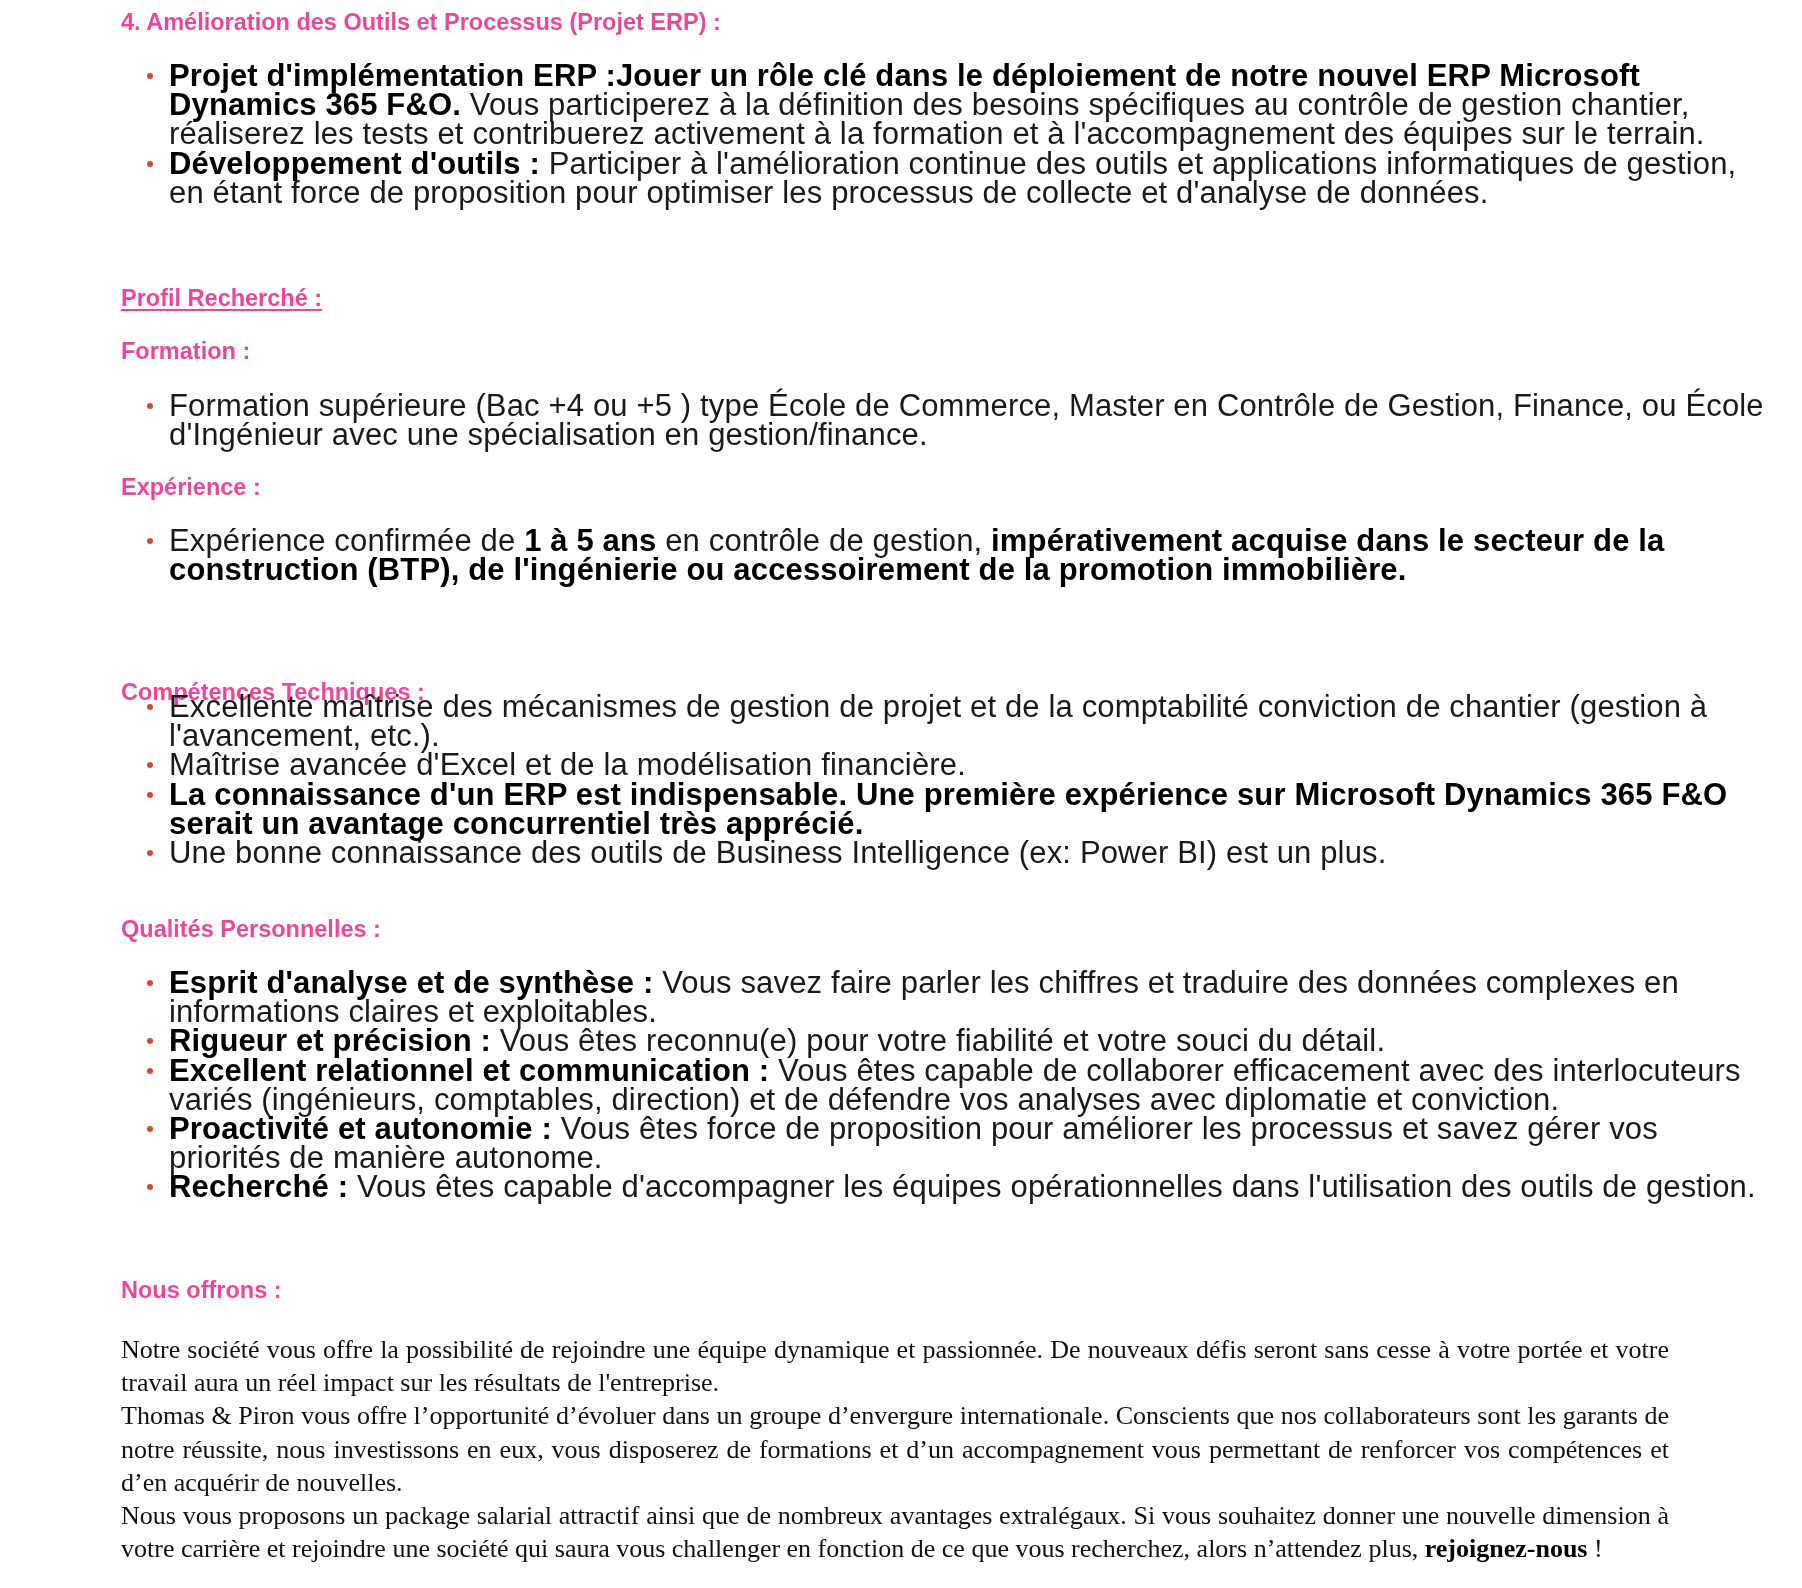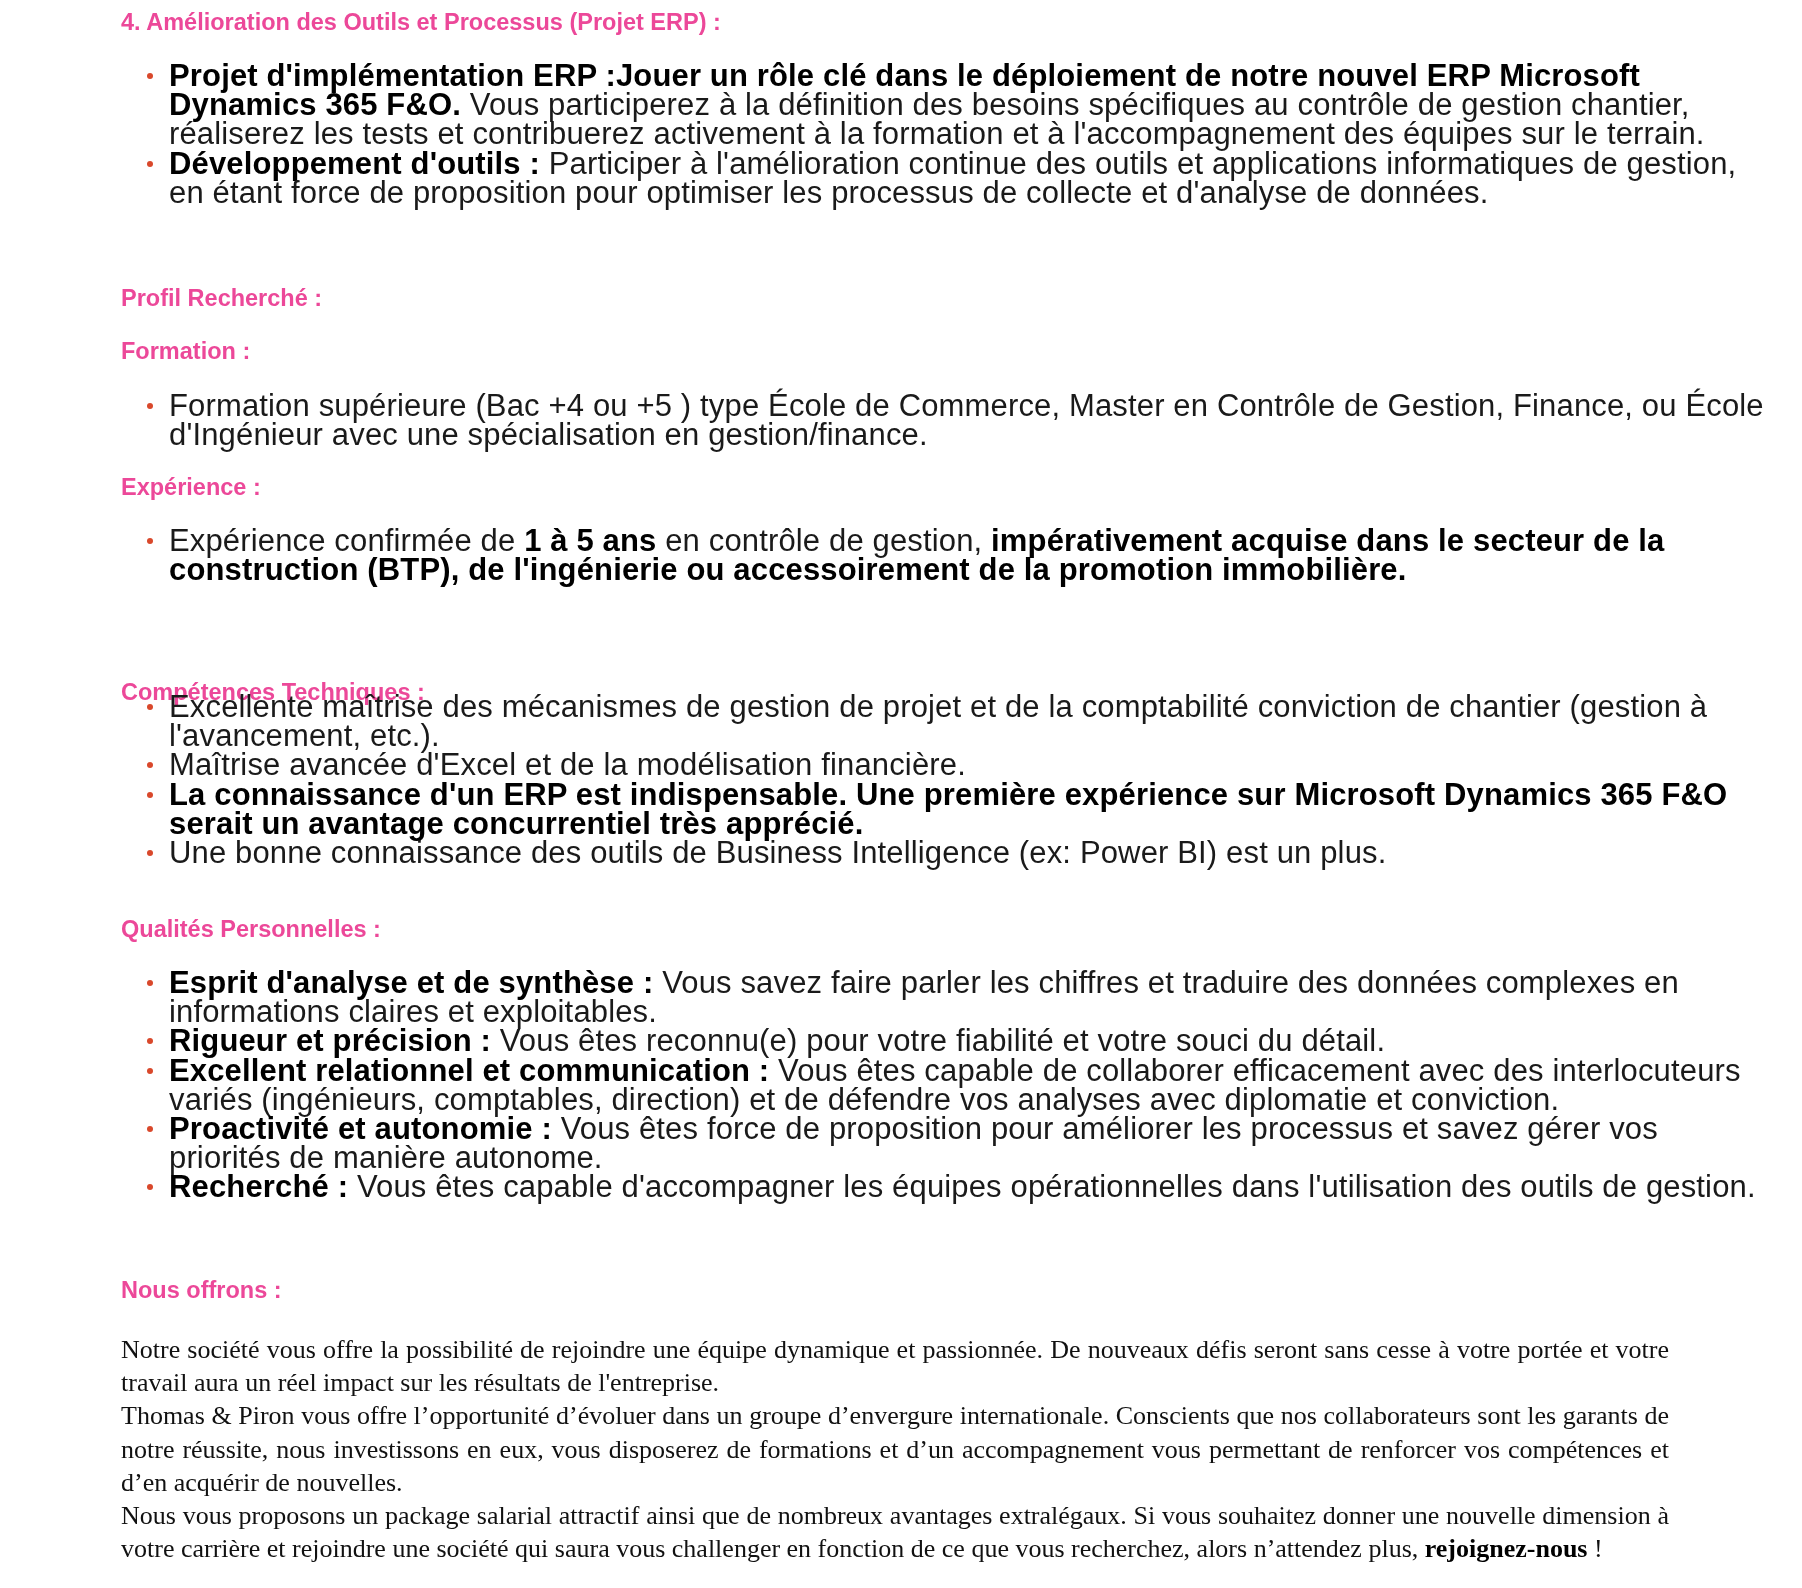--- a/index.html
+++ b/index.html
@@ -31,21 +31,21 @@
   }
   h2, h3 {
     margin: 0;
     font-family: "Liberation Sans", "DejaVu Sans", sans-serif;
     font-size: 23.5px;
     line-height: 29.2px;
     font-weight: 700;
     color: #ec4899;
   }
   .h-top { position: absolute; top: 8px; left: 0; }
-  .h-profil { position: absolute; top: 284px; left: 0; text-decoration-thickness: 2px; text-underline-offset: 3px; }
+  .h-profil { position: absolute; top: 284px; left: 0; text-decoration: underline; text-decoration-thickness: 2px; text-underline-offset: 3px; }
   .h-formation { position: absolute; top: 337px; left: 0; }
   .h-experience { position: absolute; top: 473px; left: 0; }
   .h-competences { position: absolute; top: 638px; left: 0; margin-top: 40px; }
   .h-qualites { position: absolute; top: 915px; left: 0; }
   .h-offrons { position: absolute; top: 1276px; left: 0; }
 
   ul.list {
     position: absolute;
     left: 0;
     margin: 0;

